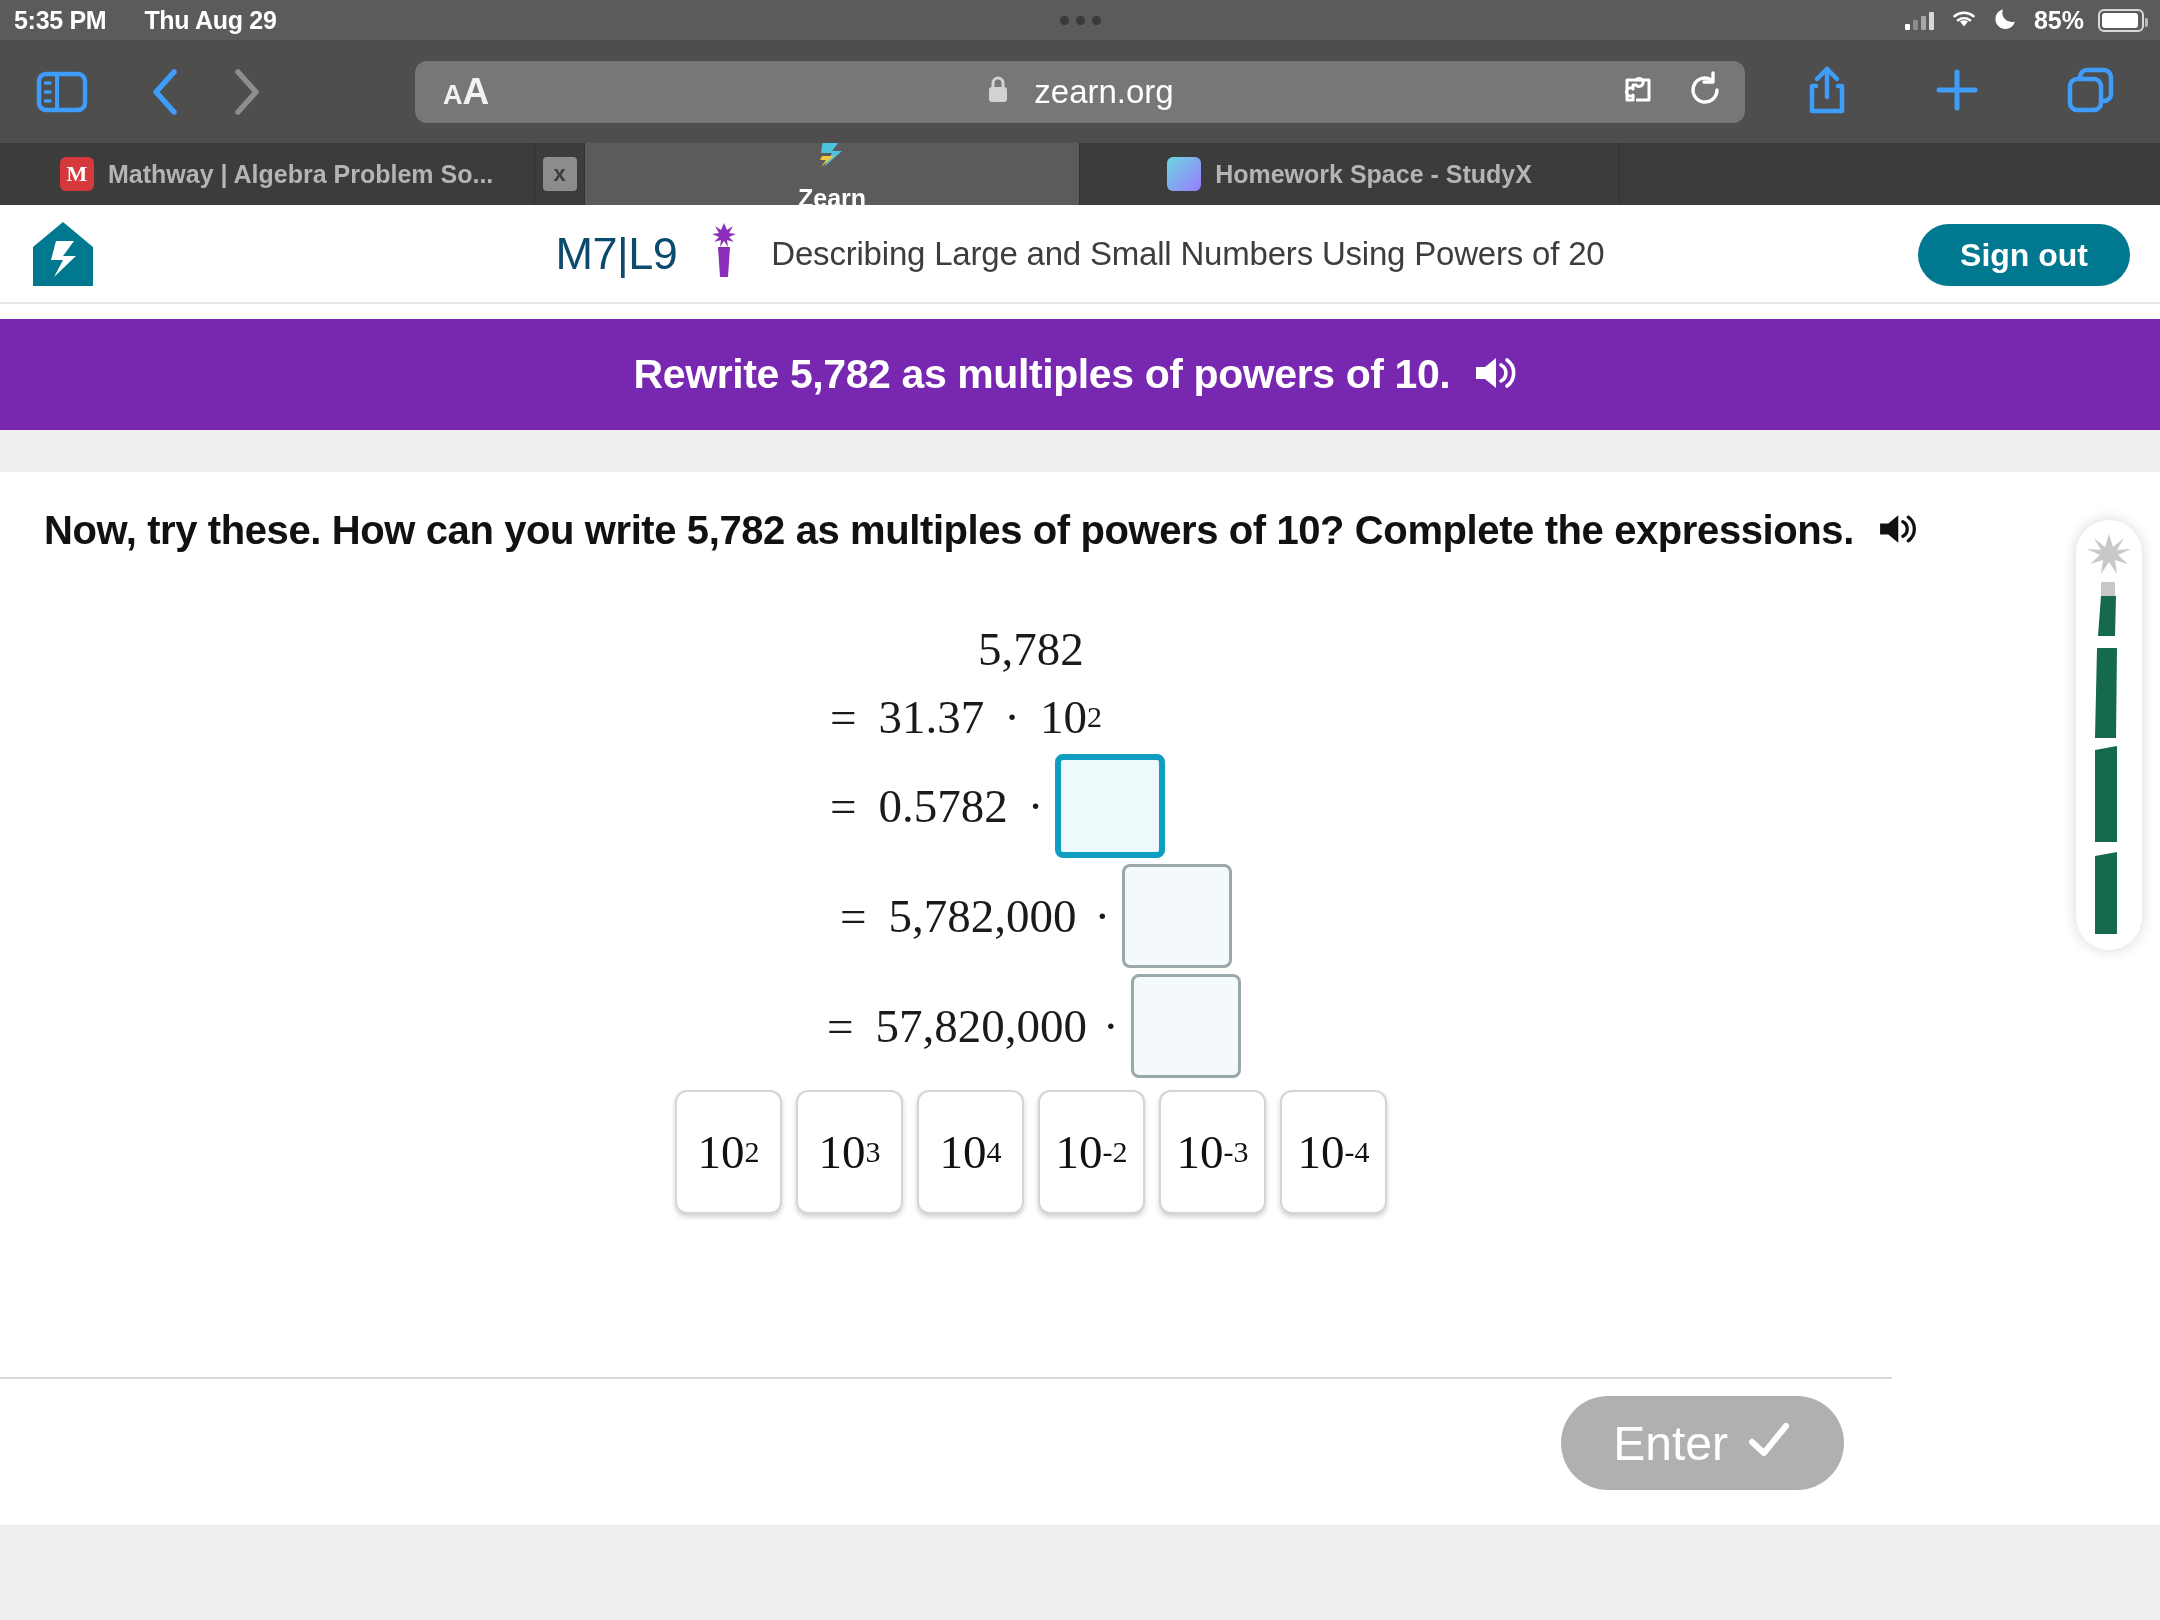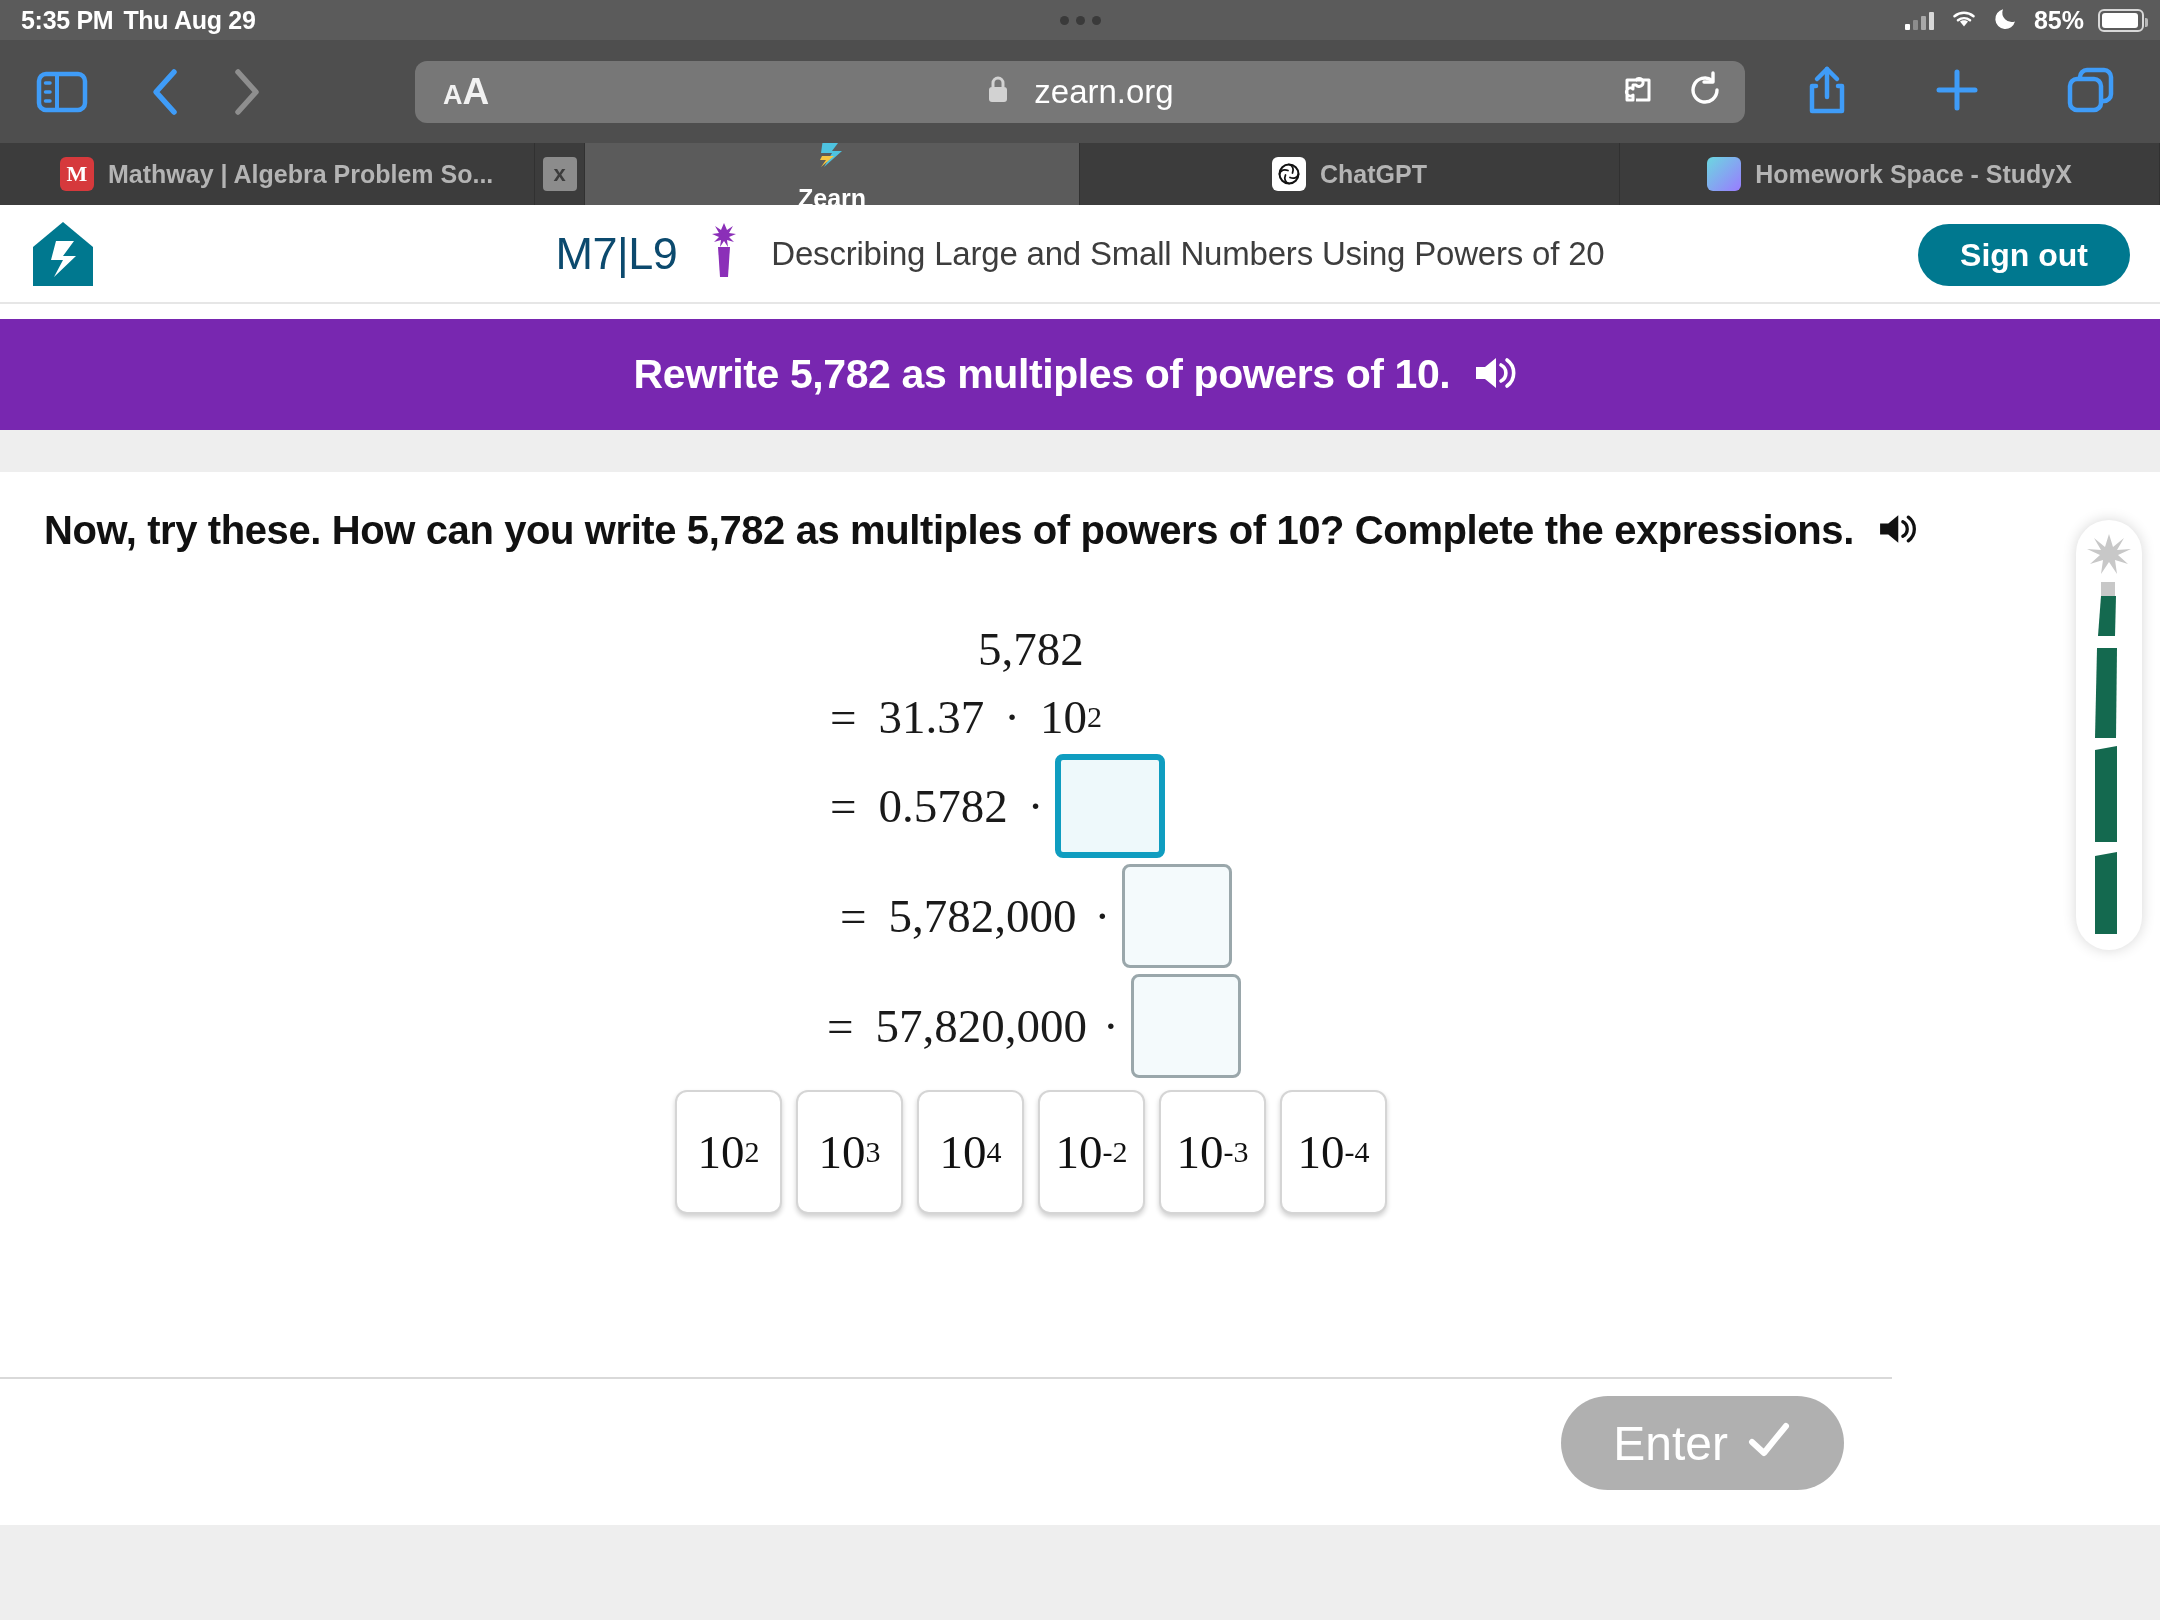--- a/index.html
+++ b/index.html
@@ -10,21 +10,21 @@
     overflow: hidden;
   }
   #root { position: relative; width: 2160px; height: 1620px; }
 
   
   .statusbar {
     position: absolute; left: 0; top: 0; width: 2160px; height: 40px;
     background: #5b5b5b; color: #ffffff;
     display: flex; align-items: center;
   }
-  .sb-left { display: flex; align-items: baseline; gap: 10px; padding-left: 21px; }
+  .sb-left { display: flex; align-items: baseline; gap: 38px; padding-left: 14px; }
   .sb-time { font-size: 25px; font-weight: bold; letter-spacing: -0.3px; }
   .sb-date { font-size: 25px; font-weight: bold; letter-spacing: -0.3px; }
   .sb-center { position: absolute; left: 0; right: 0; top: 0; height: 40px;
     display: flex; align-items: center; justify-content: center; pointer-events: none; }
   .sb-dots { display: flex; gap: 7px; }
   .sb-dots i { width: 9px; height: 9px; border-radius: 50%; background: #3a3a3a; display: block; }
   .sb-right { position: absolute; right: 16px; top: 0; height: 40px;
     display: flex; align-items: center; gap: 14px; }
   .bars { display: flex; align-items: flex-end; gap: 3px; height: 20px; }
   .bars i { width: 5px; background: #ffffff; display: block; border-radius: 1px; }
@@ -292,29 +292,20 @@
     </div>
     <div class="tab tab-zearn active">
       <span class="fav">
         <svg width="30" height="34" viewBox="0 0 30 34">
             <path d="M6 3h18l-9 12h10l-18 16 8-14H4z" fill="#4ec3e0"></path>
             <path d="M5 20h12l-13 11 5-7H3z" fill="#f5c542"></path>
           </svg>
       </span>
       <span>Zearn</span>
     </div>
-    <div class="tab tab-gpt">
-      <span class="fav fav-gpt">
-        <svg width="26" height="26" viewBox="0 0 26 26">
-            <circle cx="13" cy="13" r="9.5" stroke="#111" stroke-width="2" fill="none"></circle>
-            <path d="M13 3.5c4 1 5 5 3.5 8.5M22.5 13c-1 4-5 5-8.5 3.5M13 22.5c-4-1-5-5-3.5-8.5M3.5 13c1-4 5-5 8.5-3.5" stroke="#111" stroke-width="1.8" fill="none" stroke-linecap="round"></path>
-          </svg>
-      </span>
-      <span>ChatGPT</span>
-    </div>
     <div class="tab tab-studyx">
       <span class="fav fav-studyx"></span>
       <span>Homework Space - StudyX</span>
     </div>
   </div>
 
   <div class="zheader">
     <span class="zlogo">
       <svg width="66" height="70" viewBox="0 0 66 70">
           <path d="M33 3L63 28v39H3V28z" fill="#00788f"></path>

